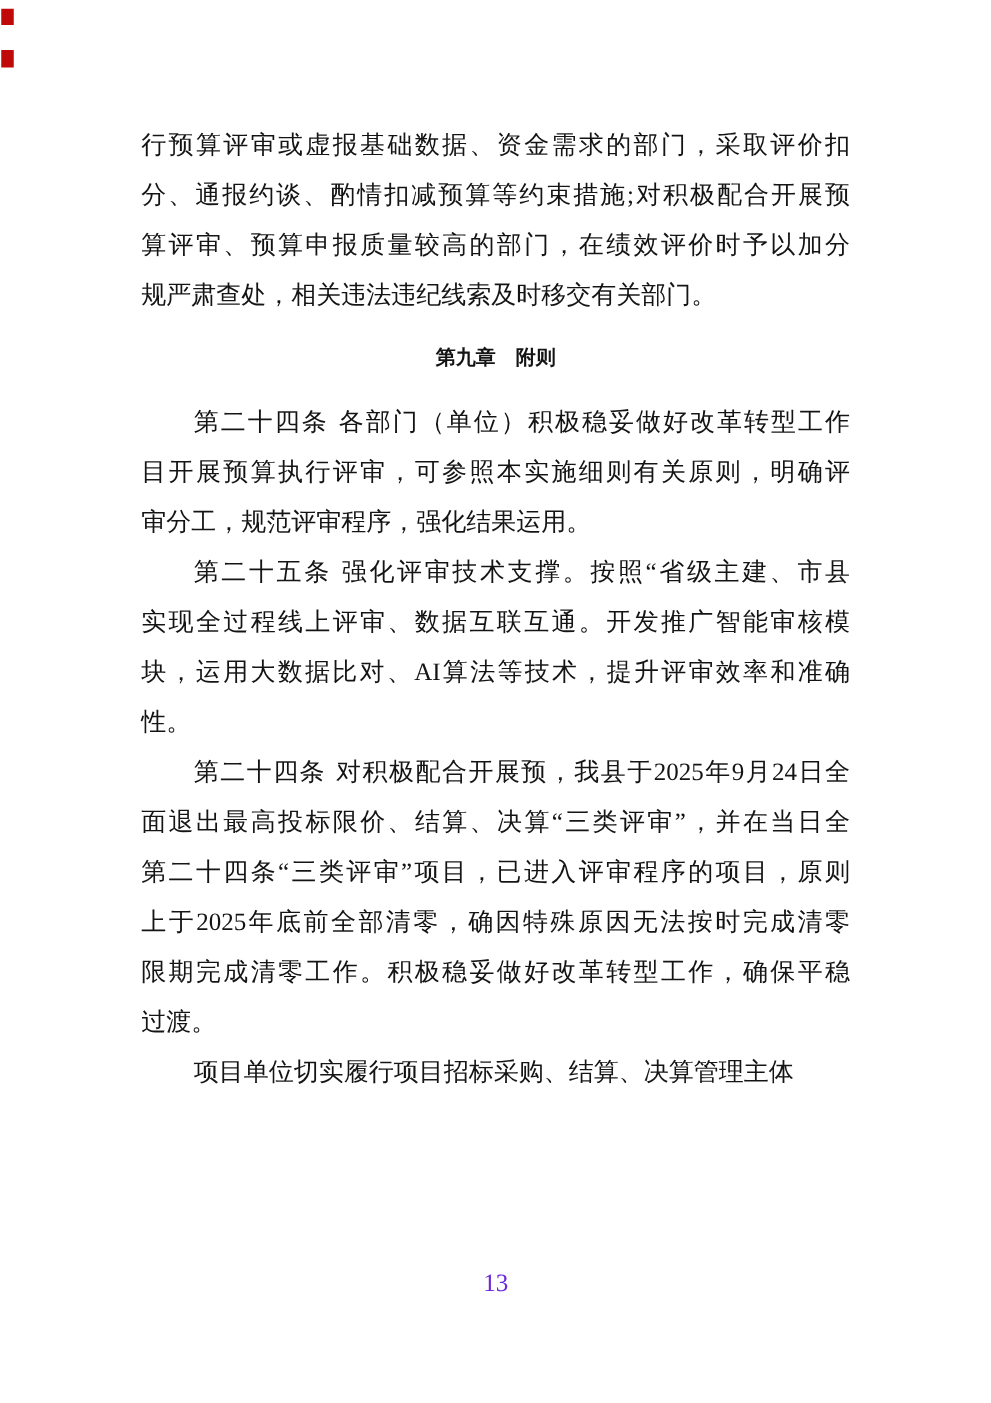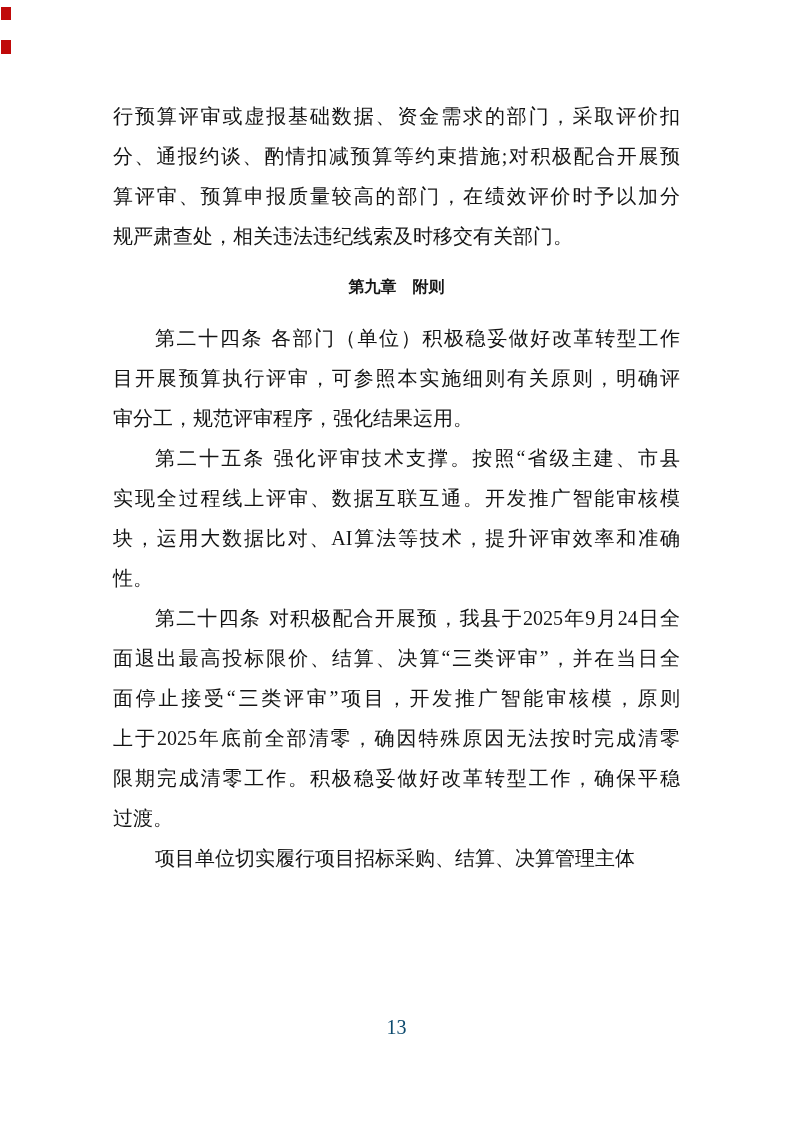--- a/index.html
+++ b/index.html
@@ -60,21 +60,21 @@
     margin: 8px 0;
   }
   .page-number {
     position: absolute;
     top: 1012px;
     left: 0;
     width: 100%;
     text-align: center;
     font-size: 20px;
     line-height: 30px;
-    color: #0c4a6e;
+    color: #6d28d9;
   }
 </style>
 </head>
 <body>
 
 <div class="page">
 
   <div class="red-mark top"></div>
   <div class="red-mark bottom"></div>
 
@@ -97,21 +97,21 @@
       <span class="article-label">第二十五条</span><span>强化评审技术支撑。按照“省级主建、市县</span>
     </div>
     <div class="line">实现全过程线上评审、数据互联互通。开发推广智能审核模</div>
     <div class="line">块，运用大数据比对、AI算法等技术，提升评审效率和准确</div>
     <div class="line line--end">性。</div>
 
     <div class="line line--indent">
       <span class="article-label">第二十四条</span><span>对积极配合开展预，我县于2025年9月24日全</span>
     </div>
     <div class="line">面退出最高投标限价、结算、决算“三类评审”，并在当日全</div>
-    <div class="line">面停止接受“三类评审”项目，开发推广智能审核模，原则</div>
+    <div class="line">第二十四条“三类评审”项目，已进入评审程序的项目，原则</div>
     <div class="line">上于2025年底前全部清零，确因特殊原因无法按时完成清零</div>
     <div class="line">限期完成清零工作。积极稳妥做好改革转型工作，确保平稳</div>
     <div class="line line--end">过渡。</div>
 
     <div class="line line--end line--indent">项目单位切实履行项目招标采购、结算、决算管理主体</div>
 
   </div>
 
   <div class="page-number">13</div>
 

